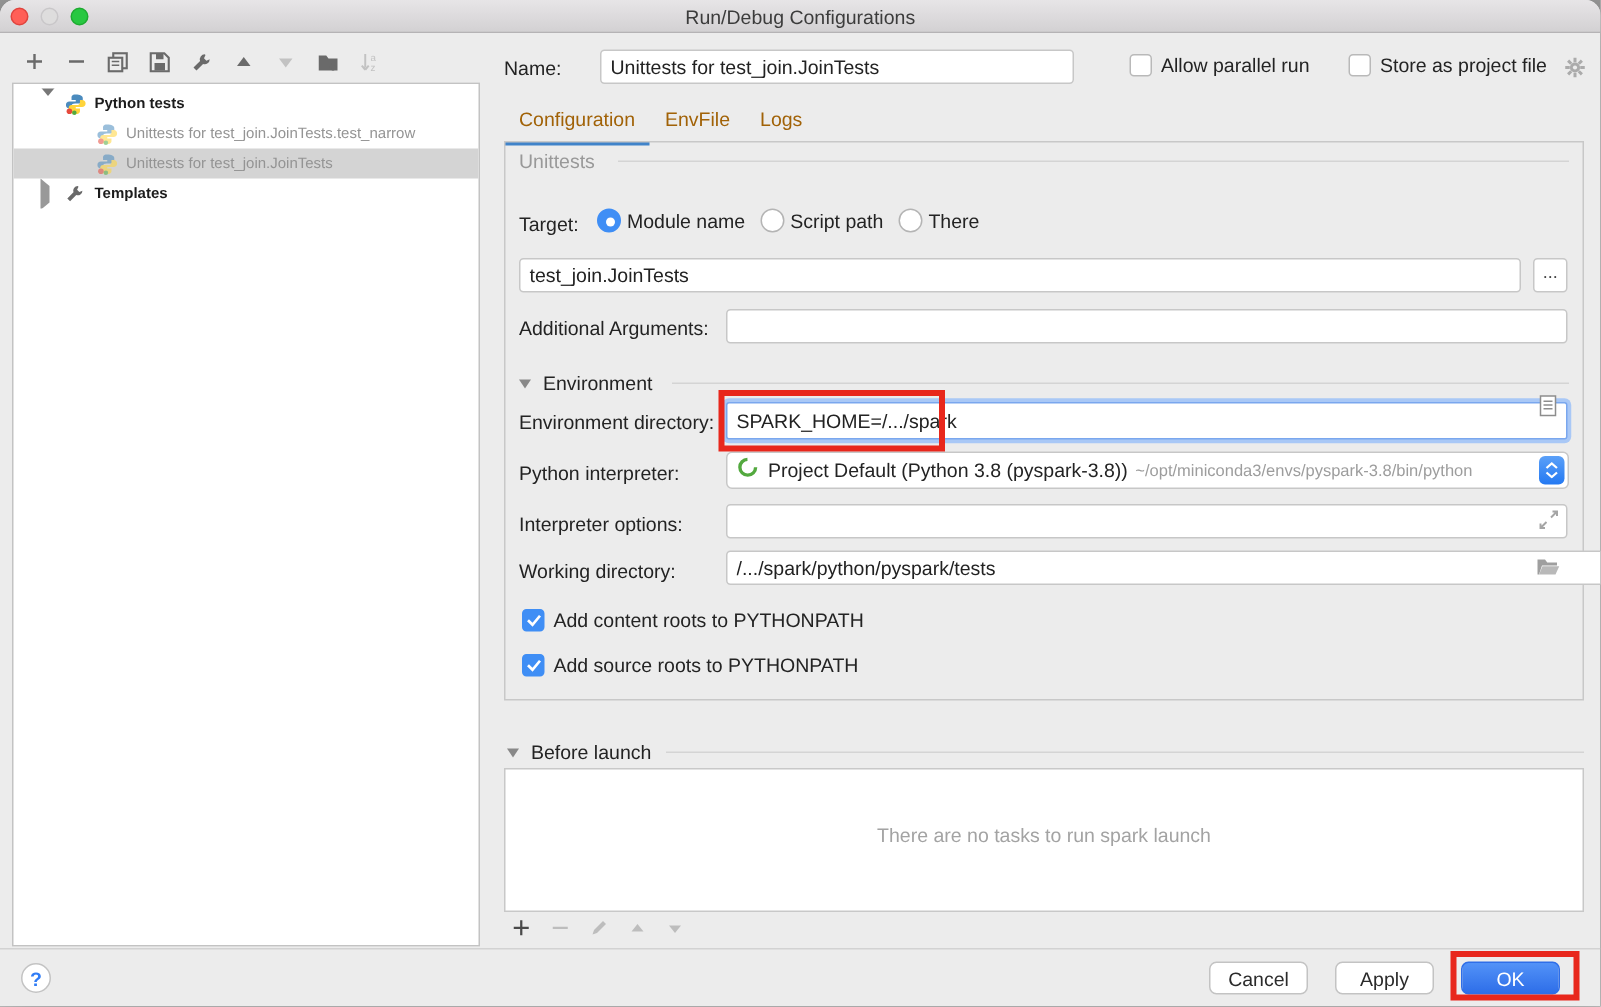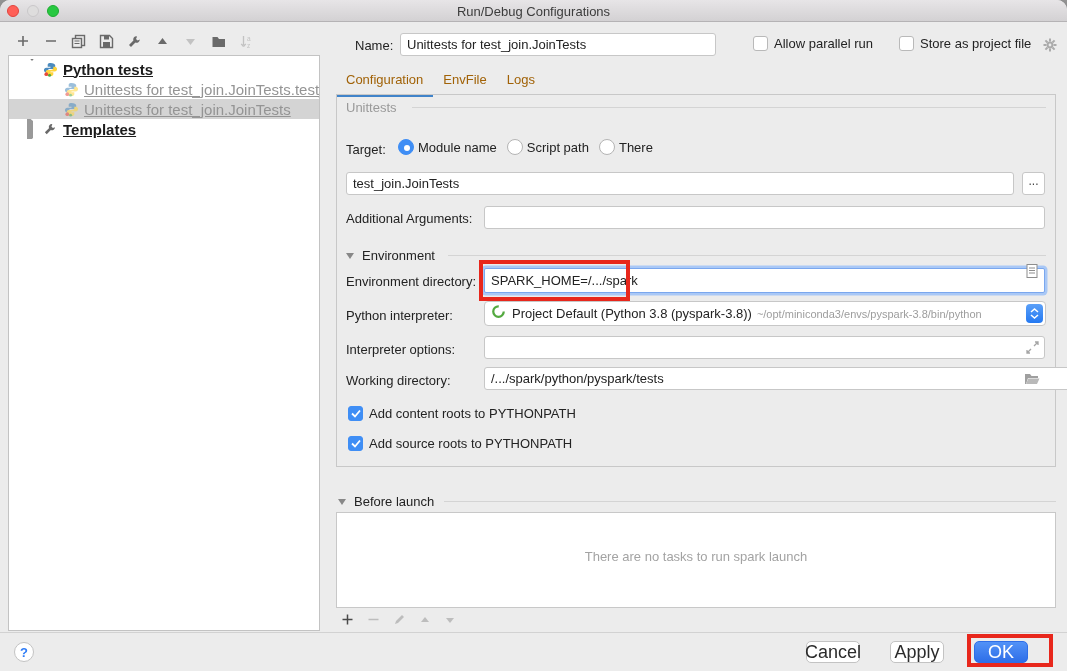--- a/index.html
+++ b/index.html
@@ -24,21 +24,21 @@
   
   .tree-toolbar { position:absolute; left:14px; top:31px; height:20px; display:flex; align-items:center; gap:11px; }
   .tbtn { width:17px; height:17px; display:flex; align-items:center; justify-content:center; }
   .tbtn svg { display:block; }
 
   
   .tree-panel {
     position:absolute; left:8px; top:55px; width:312px; height:576px;
     background:#ffffff; border:1px solid #c3c3c3; overflow:hidden; padding-top:3px;
   }
-  .tree-row { position:relative; height:20px; display:flex; align-items:center; font-size:15px; white-space:nowrap; overflow:hidden;text-decoration:underline; }
+  .tree-row { position:relative; height:20px; display:flex; align-items:center; font-size:10px; white-space:nowrap; overflow:hidden; }
   .tree-row .caret { width:10px; margin-left:18px; margin-right:6px; display:inline-block; }
   .caret-down { width:0; height:0; border-left:5px solid transparent; border-right:5px solid transparent; border-top:6px solid #777; }
   .caret-right { width:0; height:0; border-top:5px solid transparent; border-bottom:5px solid transparent; border-left:6px solid #999; }
   .tree-row.child { padding-left:55px; color:#949494; }
   .tree-row.selected { background:#d4d4d4; }
   .tree-row .ticon { width:15px; height:15px; margin-right:5px; flex:0 0 auto; }
   .tree-row.bold { font-weight:bold; color:#1c1c1c; }
 
   
   .field {
@@ -96,22 +96,22 @@
 
   
   .tasks-box { position:absolute; left:336px; top:512px; width:720px; height:96px; background:#fff; border:1px solid #c8c8c8; }
   .tasks-empty { position:absolute; left:0; right:0; top:36px; text-align:center; font-size:13px; color:#a3a3a3; }
   .tasks-toolbar { position:absolute; left:341px; top:612px; display:flex; align-items:center; gap:13px; }
 
   .footer-sep { position:absolute; left:0; top:632px; width:1067px; height:1px; background:#d2d2d2; }
 
   
   .btn {
-    position:absolute; top:641px; width:54px; height:22px; background:#fff; border:1px solid #c3c3c3;
-    border-radius:5px; font-size:18px; color:#2b2b2b; display:flex; align-items:center; justify-content:center;
+    position:absolute; top:641px; width:66px; height:22px; background:#fff; border:1px solid #c3c3c3;
+    border-radius:5px; font-size:13px; color:#2b2b2b; display:flex; align-items:center; justify-content:center;
   }
   .btn.primary { background:linear-gradient(#5292f7,#2e6ee8); border-color:#2e6ee8; color:#fff; }
   .help-btn { position:absolute; left:14px; top:642px; width:20px; height:20px; border-radius:50%; background:#fff; border:1px solid #c3c3c3; color:#2f7cf6; font-size:13px; font-weight:bold; display:flex; align-items:center; justify-content:center; }
 </style>
 </head>
 <body>
 
 <div class="window">
 
   <div class="titlebar">
@@ -217,21 +217,21 @@
       <span class="caret"><span class="caret-right"></span></span>
       <span class="ticon">
         <svg width="14" height="14" viewBox="0 0 15 15">
             <path d="M9.5 2.2a3.3 3.3 0 0 0-3.1 4.4L2 11l2 2 4.4-4.4a3.3 3.3 0 0 0 4.4-3.1l-2.2 1-1.6-1.6 1-2.2z" fill="#6a6a6a"></path>
           </svg>
       </span>
       <span>Templates</span>
     </div>
   </div>
 
-  <div class="lbl" style="left:355px; top:38px;">Name:</div>
+  <div class="lbl" style="left:336px; top:38px;">Name:</div>
   <input class="field name-input" value="Unittests for test_join.JoinTests" style="">
   <div class="cb" style="left:753px; top:36px;">
     <span class="cb-box"></span>
     <span>Allow parallel run</span>
   </div>
   <div class="cb" style="left:899px; top:36px;">
     <span class="cb-box"></span>
     <span>Store as project file</span>
   </div>
   <span style="position:absolute; left:1042px; top:37px;">

